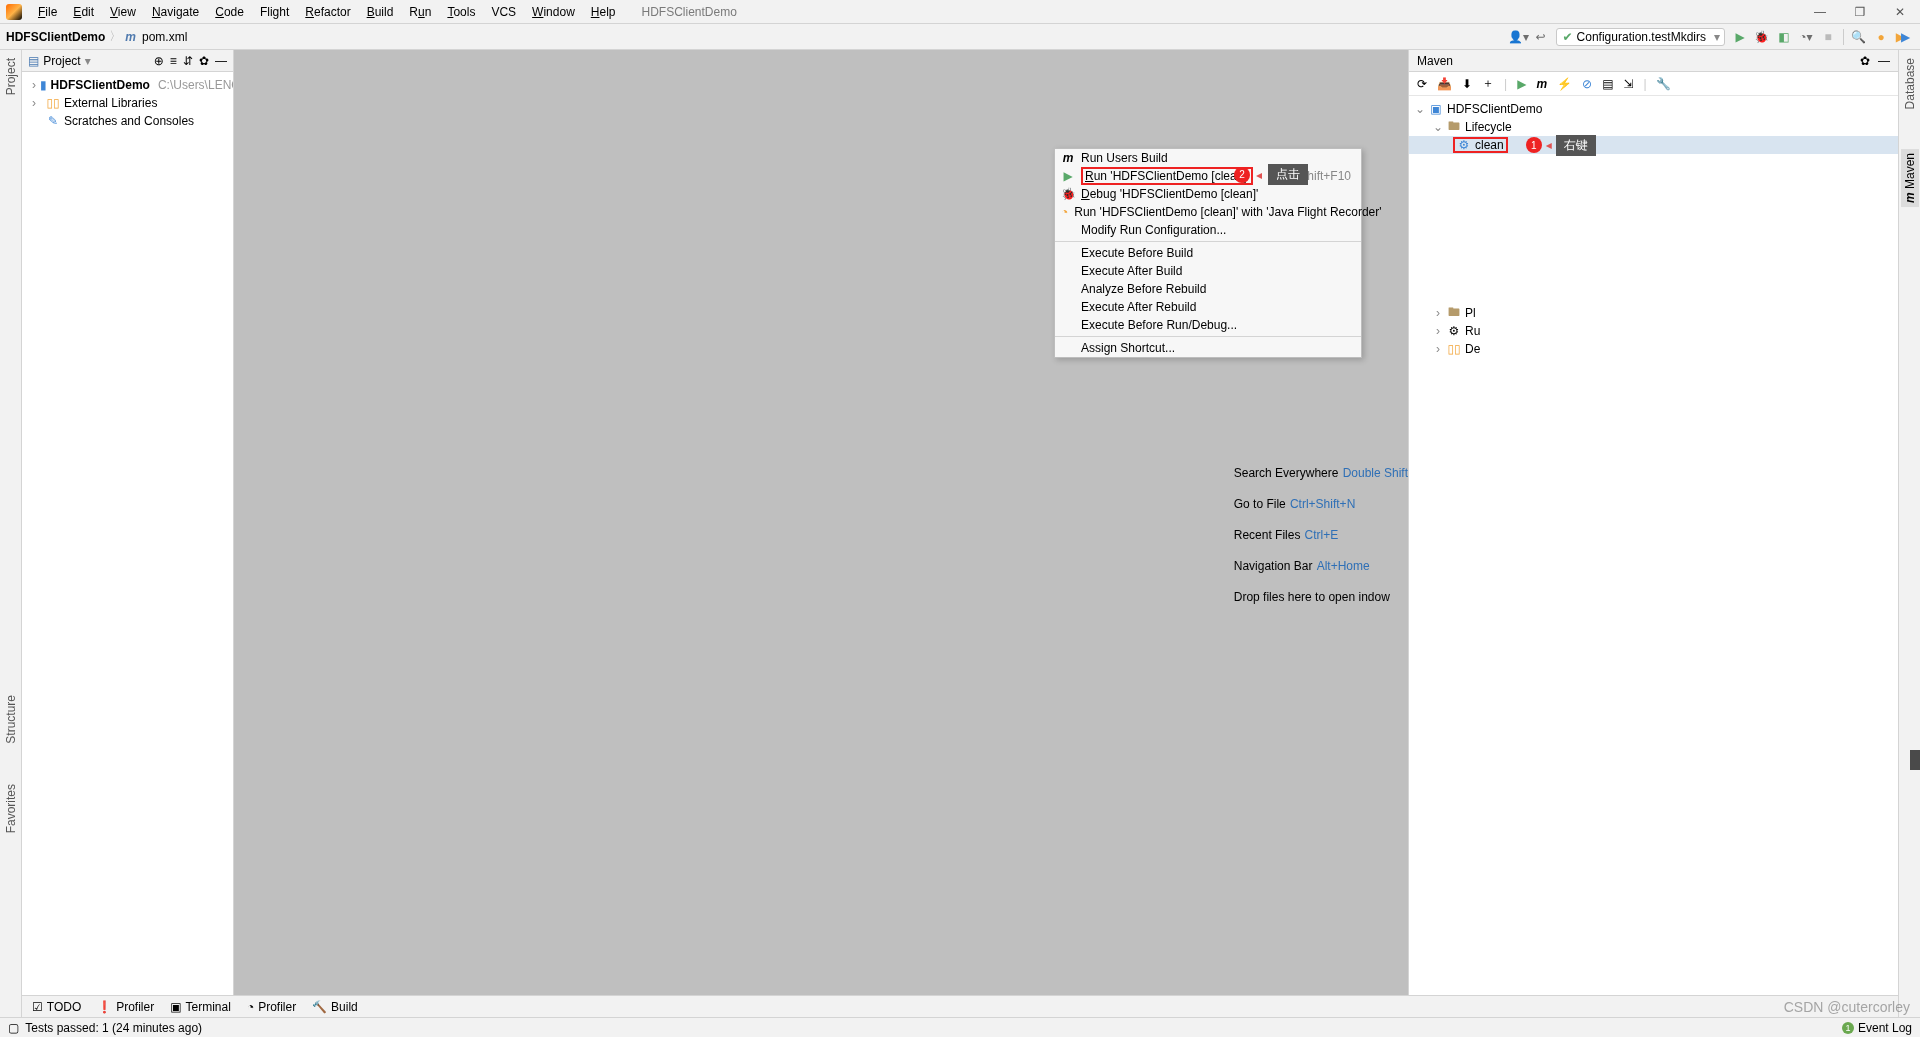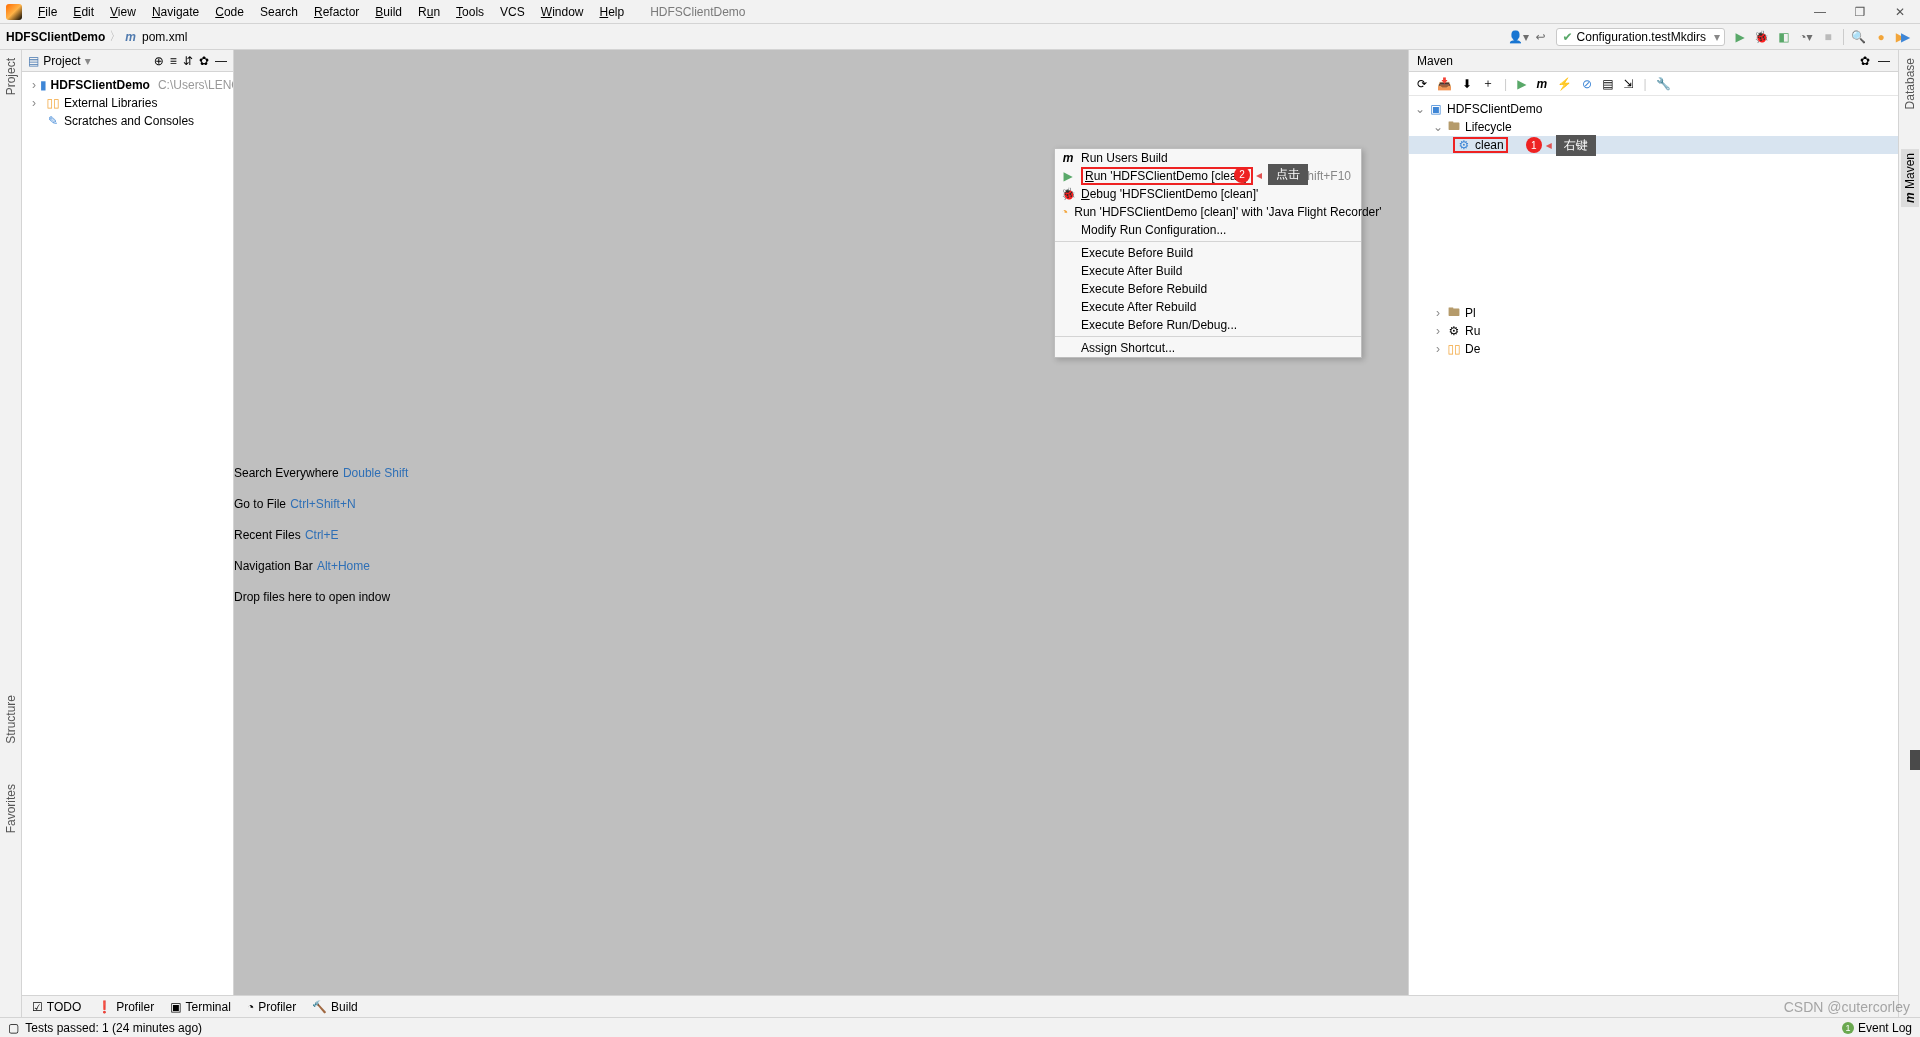--- a/index.html
+++ b/index.html
@@ -31,21 +31,21 @@
 .vt{writing-mode:vertical-rl;transform:rotate(180deg);color:#555;}
 .projectpane{width:212px;background:#fff;border-right:1px solid #d4d4d4;display:flex;flex-direction:column;}
 .projhdr{height:22px;background:#f2f2f2;border-bottom:1px solid #d4d4d4;display:flex;align-items:center;padding:0 6px;gap:4px;}
 .projhdr .ico{color:#4a7ab2;}
 .projhdr .tools{margin-left:auto;display:flex;gap:6px;color:#6e6e6e;}
 .tree{padding:4px 0;}
 .trow{display:flex;align-items:center;height:18px;padding-left:10px;gap:4px;white-space:nowrap;overflow:hidden;}
 .trow .chev{color:#8a8a8a;width:10px;}
 .trow .fico{width:14px;text-align:center;}
 .trow .path{color:#999;margin-left:4px;}
-.editor{flex:1;background:#bfbfbf;position:relative;display:flex;align-items:center;justify-content:flex-start;}
+.editor{flex:1;background:#bfbfbf;position:relative;display:flex;align-items:center;justify-content:flex-end;}
 .welcome{color:#555;}
 .welcome .row{margin:14px 0;font-size:15px;}
 .welcome .row .kb{color:#2e6fb6;}
 
 .mavenpane{width:490px;background:#fff;border-left:1px solid #d4d4d4;display:flex;flex-direction:column;}
 .mavenhdr{height:22px;background:#f2f2f2;border-bottom:1px solid #d4d4d4;display:flex;align-items:center;padding:0 8px;}
 .mavenhdr .tools{margin-left:auto;display:flex;gap:8px;color:#6e6e6e;}
 .mtoolbar{height:24px;border-bottom:1px solid #e6e6e6;display:flex;align-items:center;gap:10px;padding:0 8px;color:#6e6e6e;}
 .mtree{padding:4px 0;}
 .mrow{display:flex;align-items:center;height:18px;gap:4px;white-space:nowrap;}
@@ -77,21 +77,21 @@
 </head>
 <body>
 
 <div class="menubar">
   <div class="logo"></div>
   <div class="mi"><u class="mn">F</u><span></span>ile</div>
   <div class="mi"><u class="mn">E</u>dit</div>
   <div class="mi"><u class="mn">V</u>iew</div>
   <div class="mi"><u class="mn">N</u>avigate</div>
   <div class="mi"><u class="mn">C</u>ode</div>
-  <div class="mi">Search</div>
+  <div class="mi">Flight</div>
   <div class="mi"><u class="mn">R</u>efactor</div>
   <div class="mi"><u class="mn">B</u>uild</div>
   <div class="mi">R<u class="mn">u</u>n</div>
   <div class="mi"><u class="mn">T</u>ools</div>
   <div class="mi">VCS</div>
   <div class="mi"><u class="mn">W</u>indow</div>
   <div class="mi"><u class="mn">H</u>elp</div>
   <div class="title">HDFSClientDemo</div>
   <div class="winctrls">
     <div>—</div>
@@ -276,21 +276,21 @@
   <div class="ci">
       <span class="ico"></span>
       <span class="lbl">Execute Before Build</span>
     </div>
   <div class="ci">
       <span class="ico"></span>
       <span class="lbl">Execute After Build</span>
     </div>
   <div class="ci">
       <span class="ico"></span>
-      <span class="lbl">Execute Before Rebuild</span>
+      <span class="lbl">Analyze Before Rebuild</span>
     </div>
   <div class="ci">
       <span class="ico"></span>
       <span class="lbl">Execute After Rebuild</span>
     </div>
   <div class="ci">
       <span class="ico"></span>
       <span class="lbl">Execute Before Run/Debug...</span>
     </div>
   <hr>

